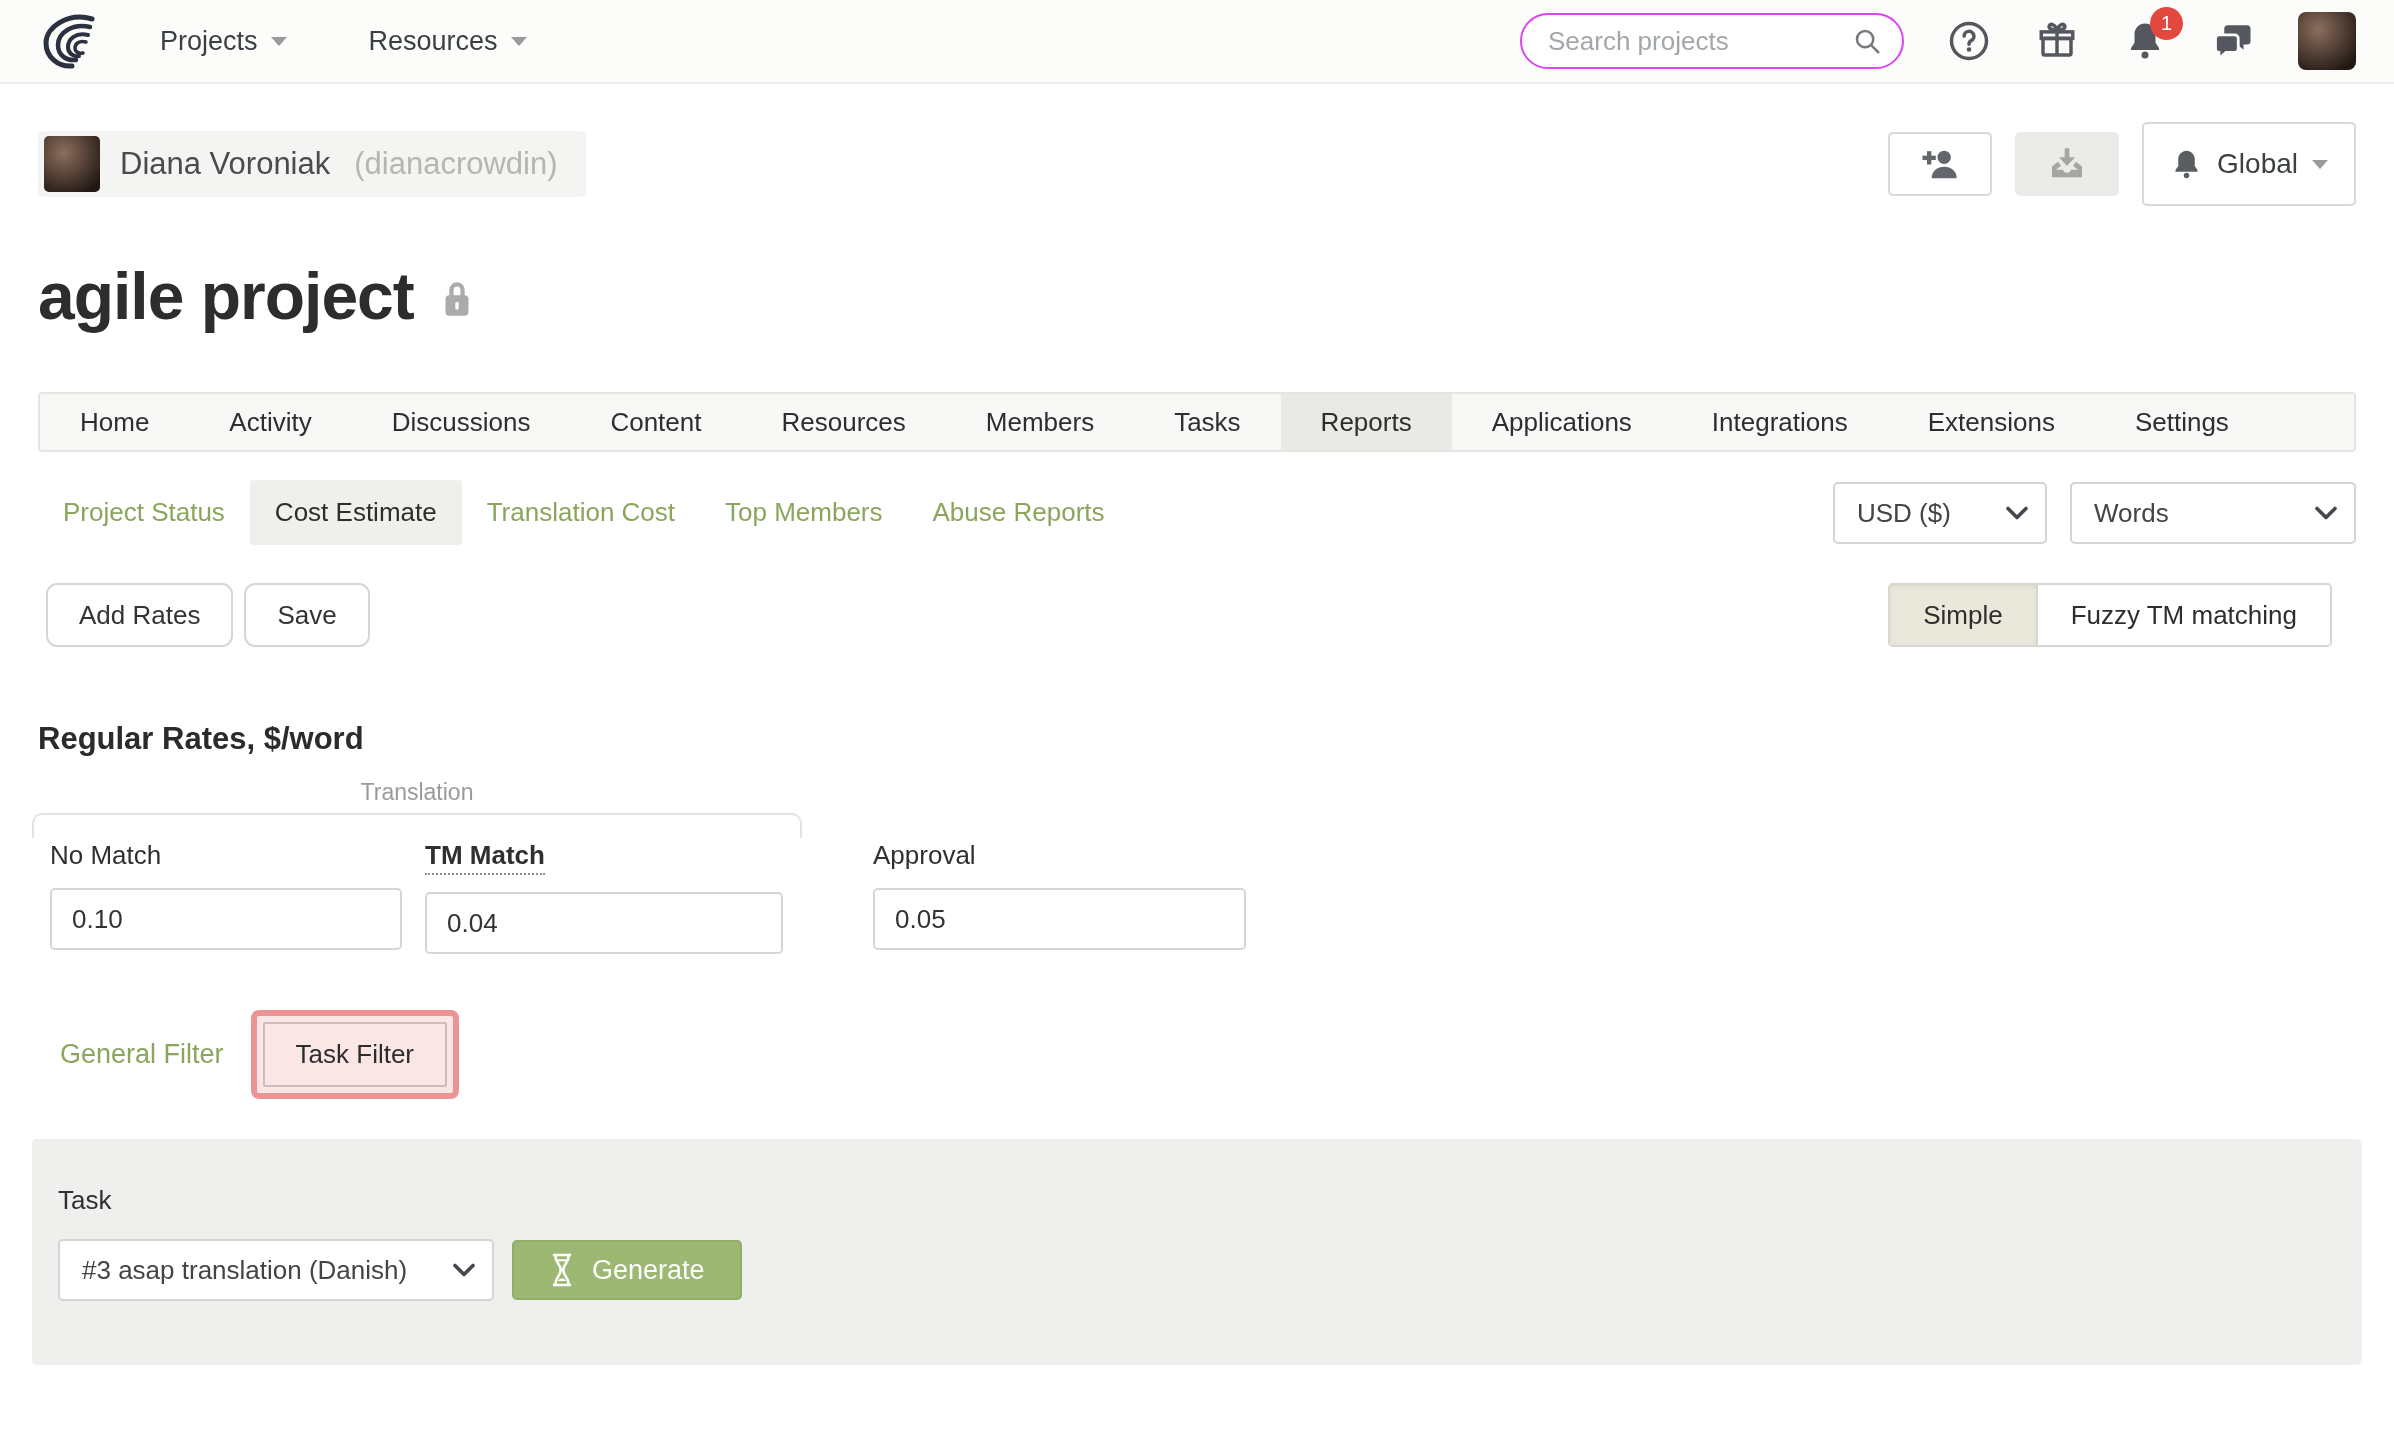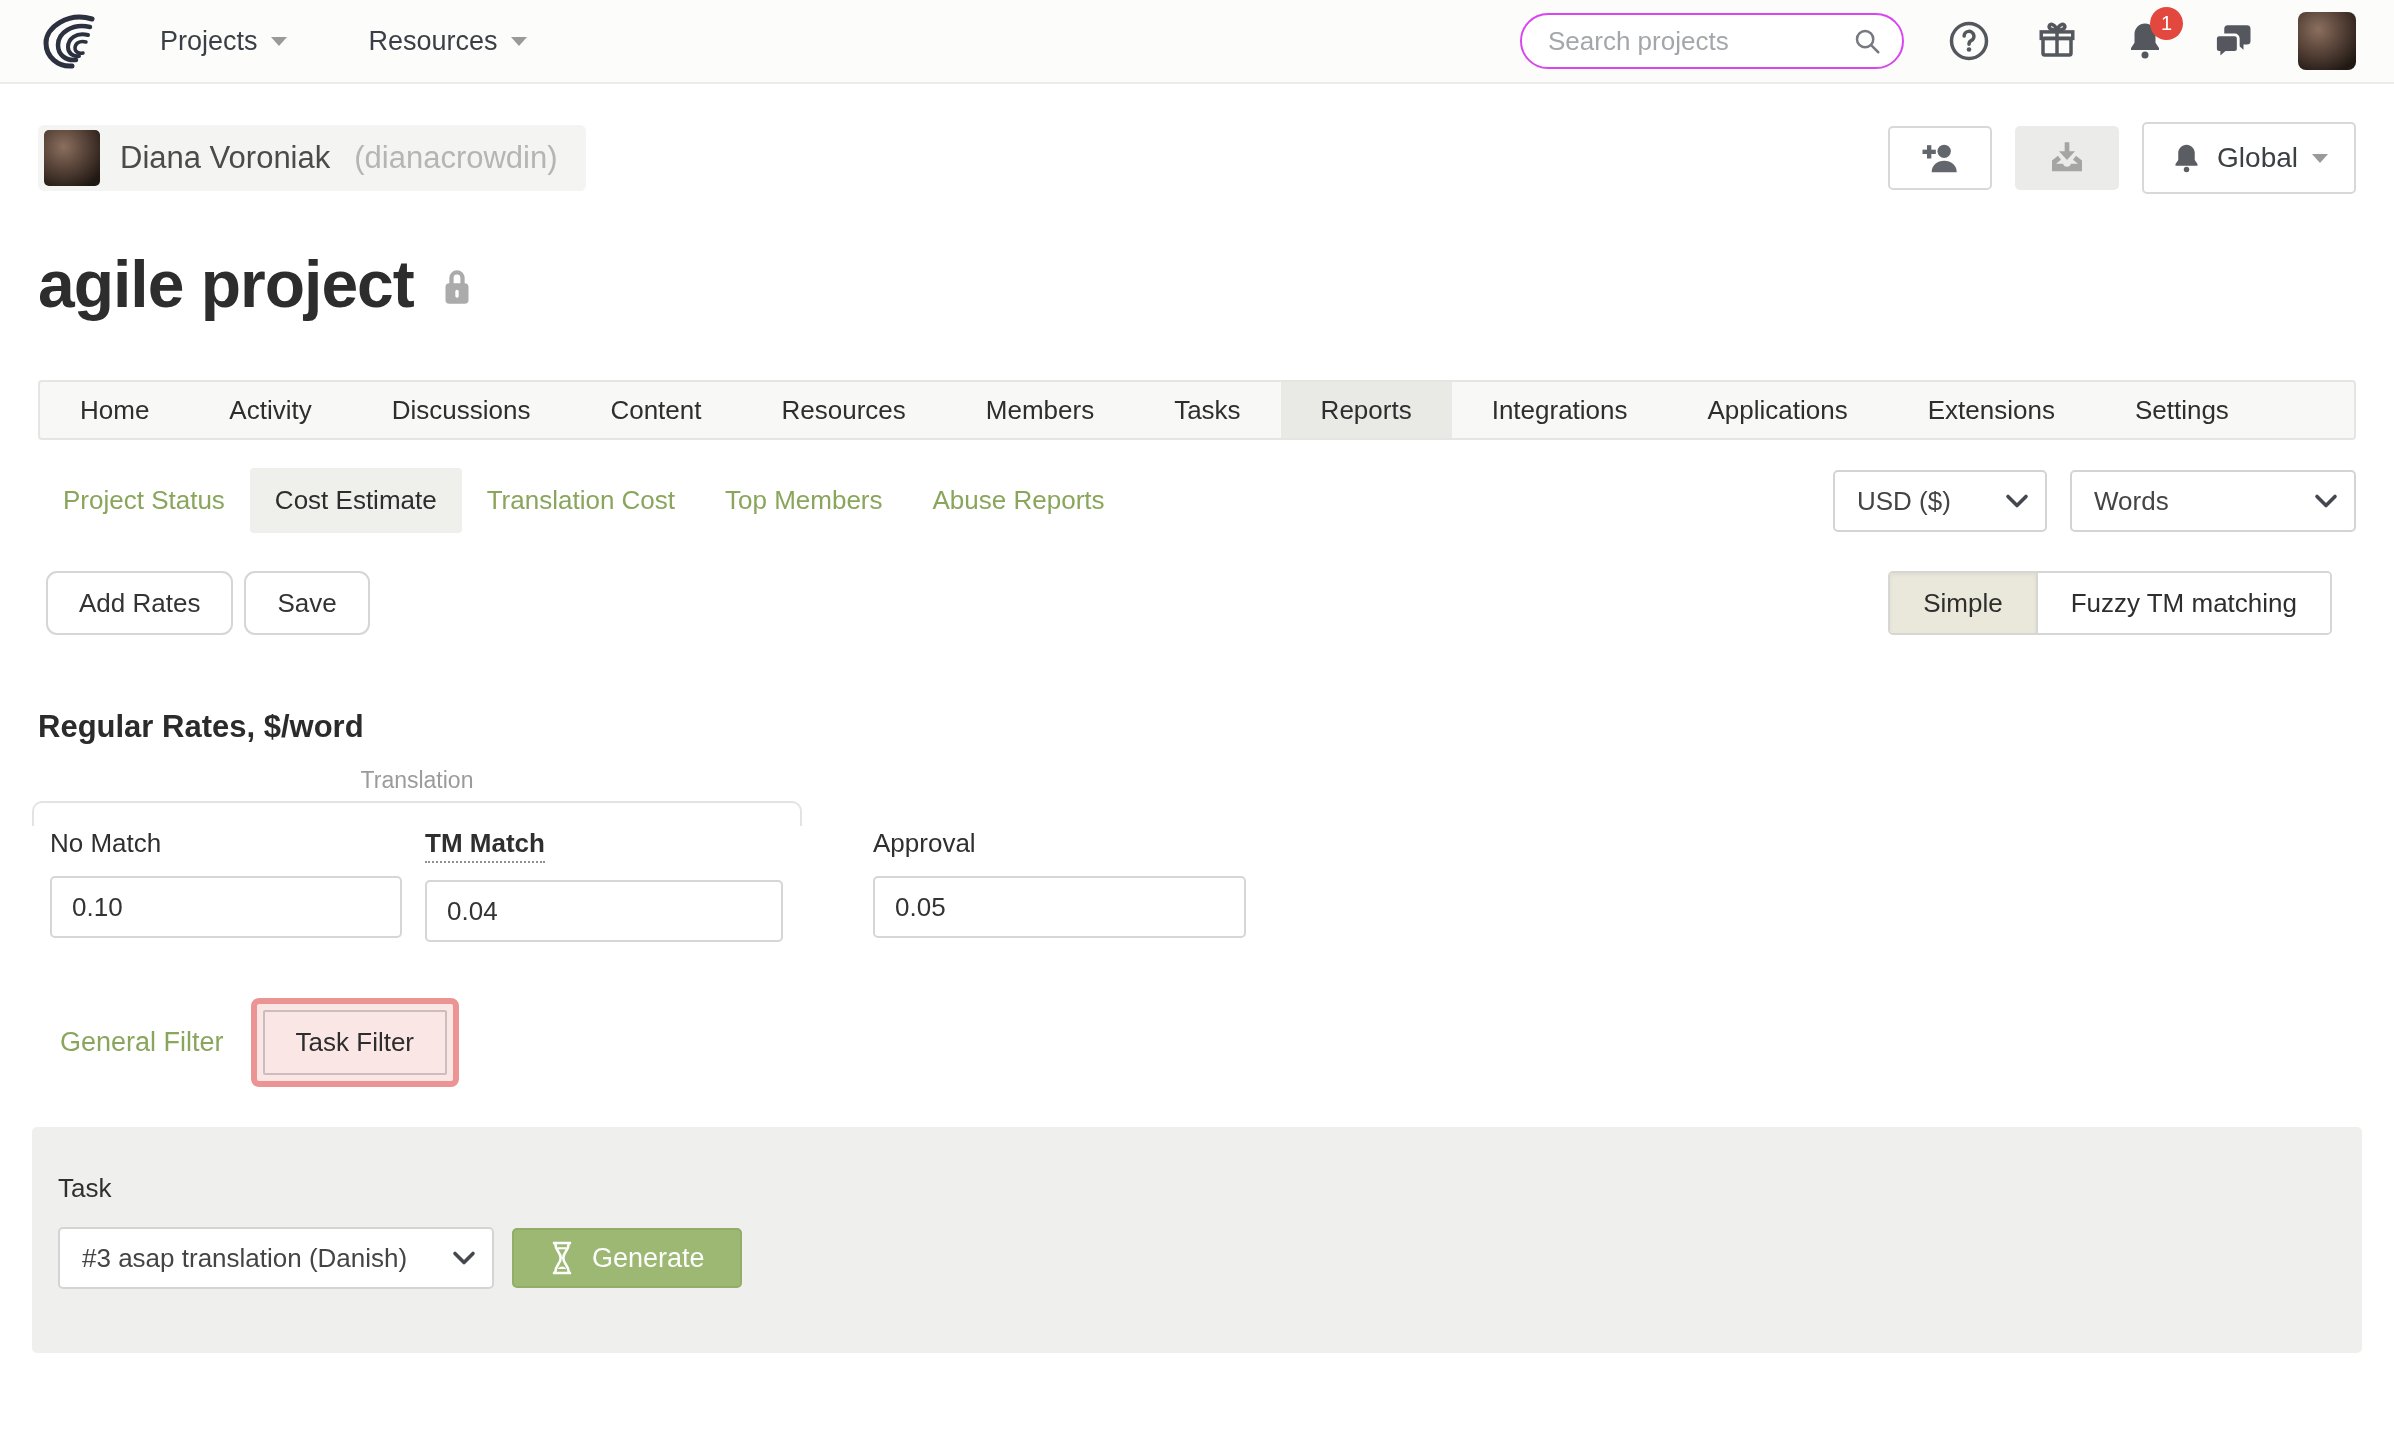--- a/index.html
+++ b/index.html
@@ -56,21 +56,21 @@
   }
   .user-name { font-size: 31px; color: #4b4b4b; }
   .user-handle { font-size: 31px; color: #b5b5b3; margin-left: 4px; }
   .header-actions { display: flex; gap: 23px; align-items: center; }
   .icon-btn {
     height: 64px; min-width: 104px; display: flex; align-items: center; justify-content: center;
     background: #fff; border: 2px solid #d8d8d6; border-radius: 5px; cursor: pointer;
   }
   .icon-btn.disabled { background: #ebebe9; border-color: #ebebe9; cursor: default; }
   .global-btn {
-    height: 72px; display: flex; align-items: center; gap: 14px; padding: 0 26px;
+    height: 84px; display: flex; align-items: center; gap: 14px; padding: 0 26px;
     background: #fff; border: 2px solid #d8d8d6; border-radius: 5px; cursor: pointer;
     font-size: 28px; color: #3c4043;
   }
 
   
   .title-row { display: flex; align-items: center; gap: 24px; margin: 52px 38px 0; }
   .page-title { font-size: 66px; font-weight: 700; color: #2d2d2d; letter-spacing: -1px; }
   .lock-icon { width: 38px; height: 46px; margin-top: 6px; }
 
   
@@ -269,22 +269,22 @@
 
 <div class="tabbar">
   <div class="tab">Home</div>
   <div class="tab">Activity</div>
   <div class="tab">Discussions</div>
   <div class="tab">Content</div>
   <div class="tab">Resources</div>
   <div class="tab">Members</div>
   <div class="tab">Tasks</div>
   <div class="tab active">Reports</div>
+  <div class="tab">Applications</div>
   <div class="tab">Integrations</div>
-  <div class="tab">Applications</div>
   <div class="tab">Extensions</div>
   <div class="tab">Settings</div>
 </div>
 
 <div class="subtabs">
   <div class="subtab">Project Status</div>
   <div class="subtab active">Cost Estimate</div>
   <div class="subtab">Translation Cost</div>
   <div class="subtab">Top Members</div>
   <div class="subtab">Abuse Reports</div>

